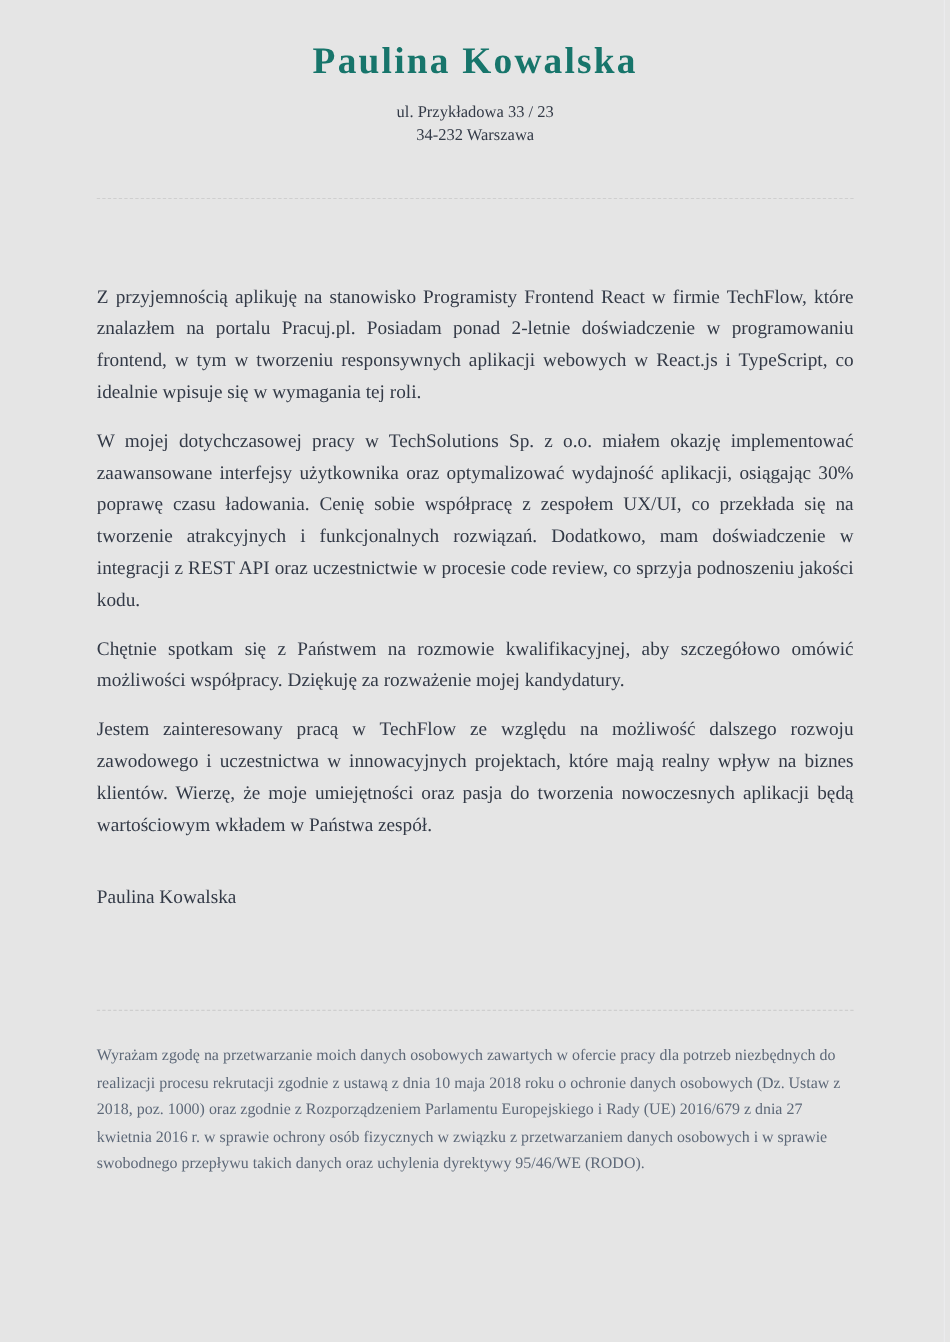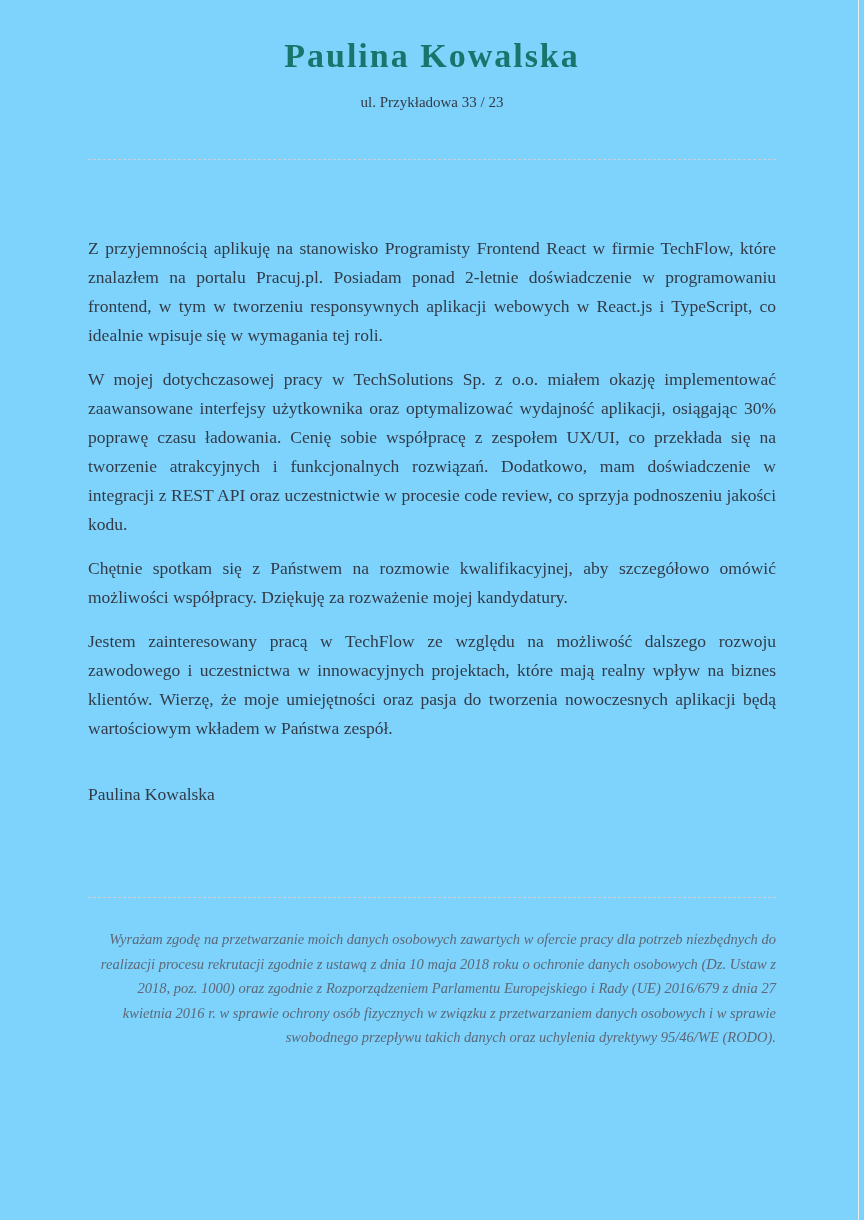--- a/index.html
+++ b/index.html
@@ -1,21 +1,21 @@
 <!DOCTYPE html>
 <html><head>
 <meta charset="utf-8">
 <style>
   * { box-sizing: border-box; }
   html, body { margin: 0; padding: 0; background: #ffffff; }
   .page {
     position: relative;
     width: 864px;
     height: 1220px;
-    background: #7dd3fc;
+    background: #e5e5e5;
     font-family: "Liberation Serif", "DejaVu Serif", serif;
     color: #333a47;
     overflow: hidden;
   }
   .page-edge {
     position: absolute;
     top: 0; bottom: 0; right: 5px;
     width: 1px;
     background: #ececee;
   }
@@ -69,35 +69,35 @@
     line-height: 29px;
   }
 
   .divider-bottom { margin-top: 88px; }
 
   .rodo {
     margin: 29px 0 0 0;
     font-size: 14.5px;
     line-height: 24.5px;
     color: #5d6878;
-    text-align: right;
-    font-style: italic;
+    text-align: left;
   }
 </style>
 </head>
 <body>
 
 <div class="page">
   <div class="page-edge"></div>
   <div class="inner">
 
     <header class="doc-header">
       <h1 class="doc-title">Paulina Kowalska</h1>
       <div class="contact">
         <div>ul. Przykładowa 33 / 23</div>
+        <div>34-232 Warszawa</div>
       </div>
     </header>
 
     <hr class="divider divider-top">
 
     <main class="letter-body">
 
       <p class="para">Z przyjemnością aplikuję na stanowisko Programisty Frontend React w firmie TechFlow, które znalazłem na portalu Pracuj.pl. Posiadam ponad 2-letnie doświadczenie w programowaniu frontend, w tym w tworzeniu responsywnych aplikacji webowych w React.js i TypeScript, co idealnie wpisuje się w wymagania tej roli.</p>
 
       <p class="para">W mojej dotychczasowej pracy w TechSolutions Sp. z o.o. miałem okazję implementować zaawansowane interfejsy użytkownika oraz optymalizować wydajność aplikacji, osiągając 30% poprawę czasu ładowania. Cenię sobie współpracę z zespołem UX/UI, co przekłada się na tworzenie atrakcyjnych i funkcjonalnych rozwiązań. Dodatkowo, mam doświadczenie w integracji z REST API oraz uczestnictwie w procesie code review, co sprzyja podnoszeniu jakości kodu.</p>

